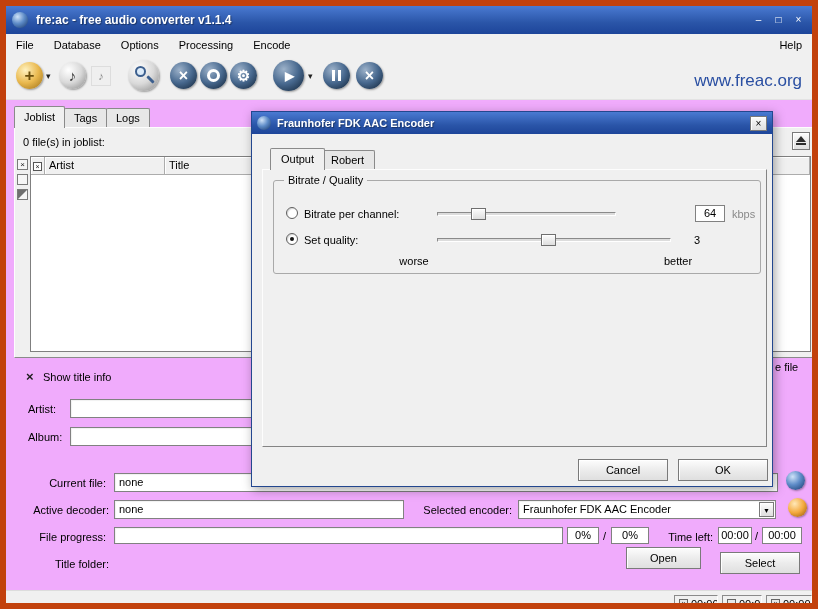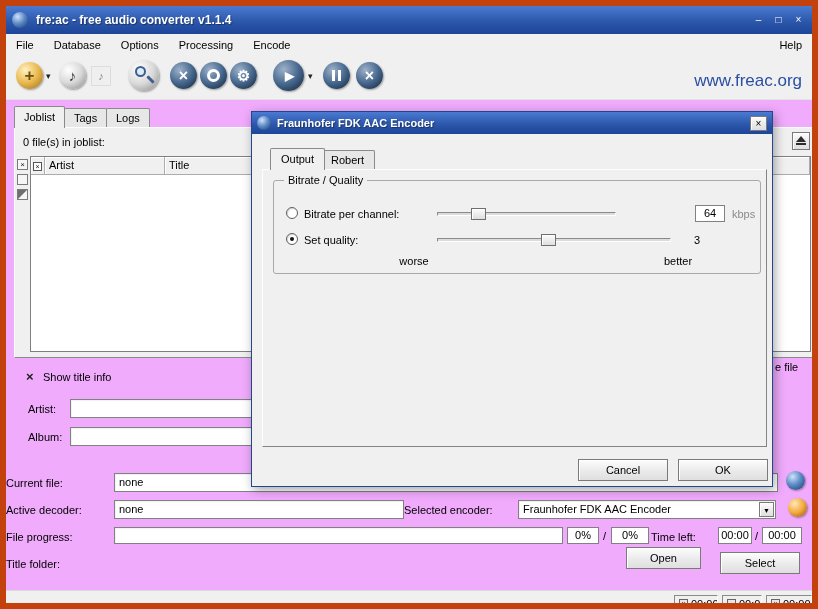--- a/index.html
+++ b/index.html
@@ -73,21 +73,21 @@
     border:1px solid #7f7f7f;display:flex;flex-direction:column}
   .lheader{display:flex;height:18px;background:#f0f0f0}
   .hcell{border-right:1px solid #acacac;border-bottom:1px solid #acacac;
     box-shadow:inset 1px 1px 0 #fff;padding:2px 4px;background:#f0f0f0;overflow:hidden;white-space:nowrap}
   .minibox{display:inline-block;width:9px;height:9px;border:1px solid #555;font-size:7px;
     line-height:7px;text-align:center;color:#222;background:#fff}
   .lbody{flex:1;background:#fff}
 
   
   .label{position:absolute;white-space:nowrap}
-  .rlabel{position:absolute;text-align:left;white-space:nowrap}
+  .rlabel{position:absolute;text-align:right;white-space:nowrap}
   .input{position:absolute;background:#fff;border:1px solid #818181;
     box-shadow:inset 1px 1px 1px rgba(0,0,0,.06);padding:2px 4px;font-size:11px;
     white-space:nowrap;overflow:hidden}
   .valbox{position:absolute;background:#fff;border:1px solid #818181;text-align:center;
     font-size:11px;padding:1px 0;line-height:13px}
   .combo-arrow{position:absolute;right:1px;top:1px;bottom:1px;width:15px;line-height:15px;
     font-size:7px;padding:0}
   .roundicon{width:19px;height:19px}
   .pushbtn{position:absolute;height:22px;line-height:20px}
   .grayed{color:#8a8a8a}

